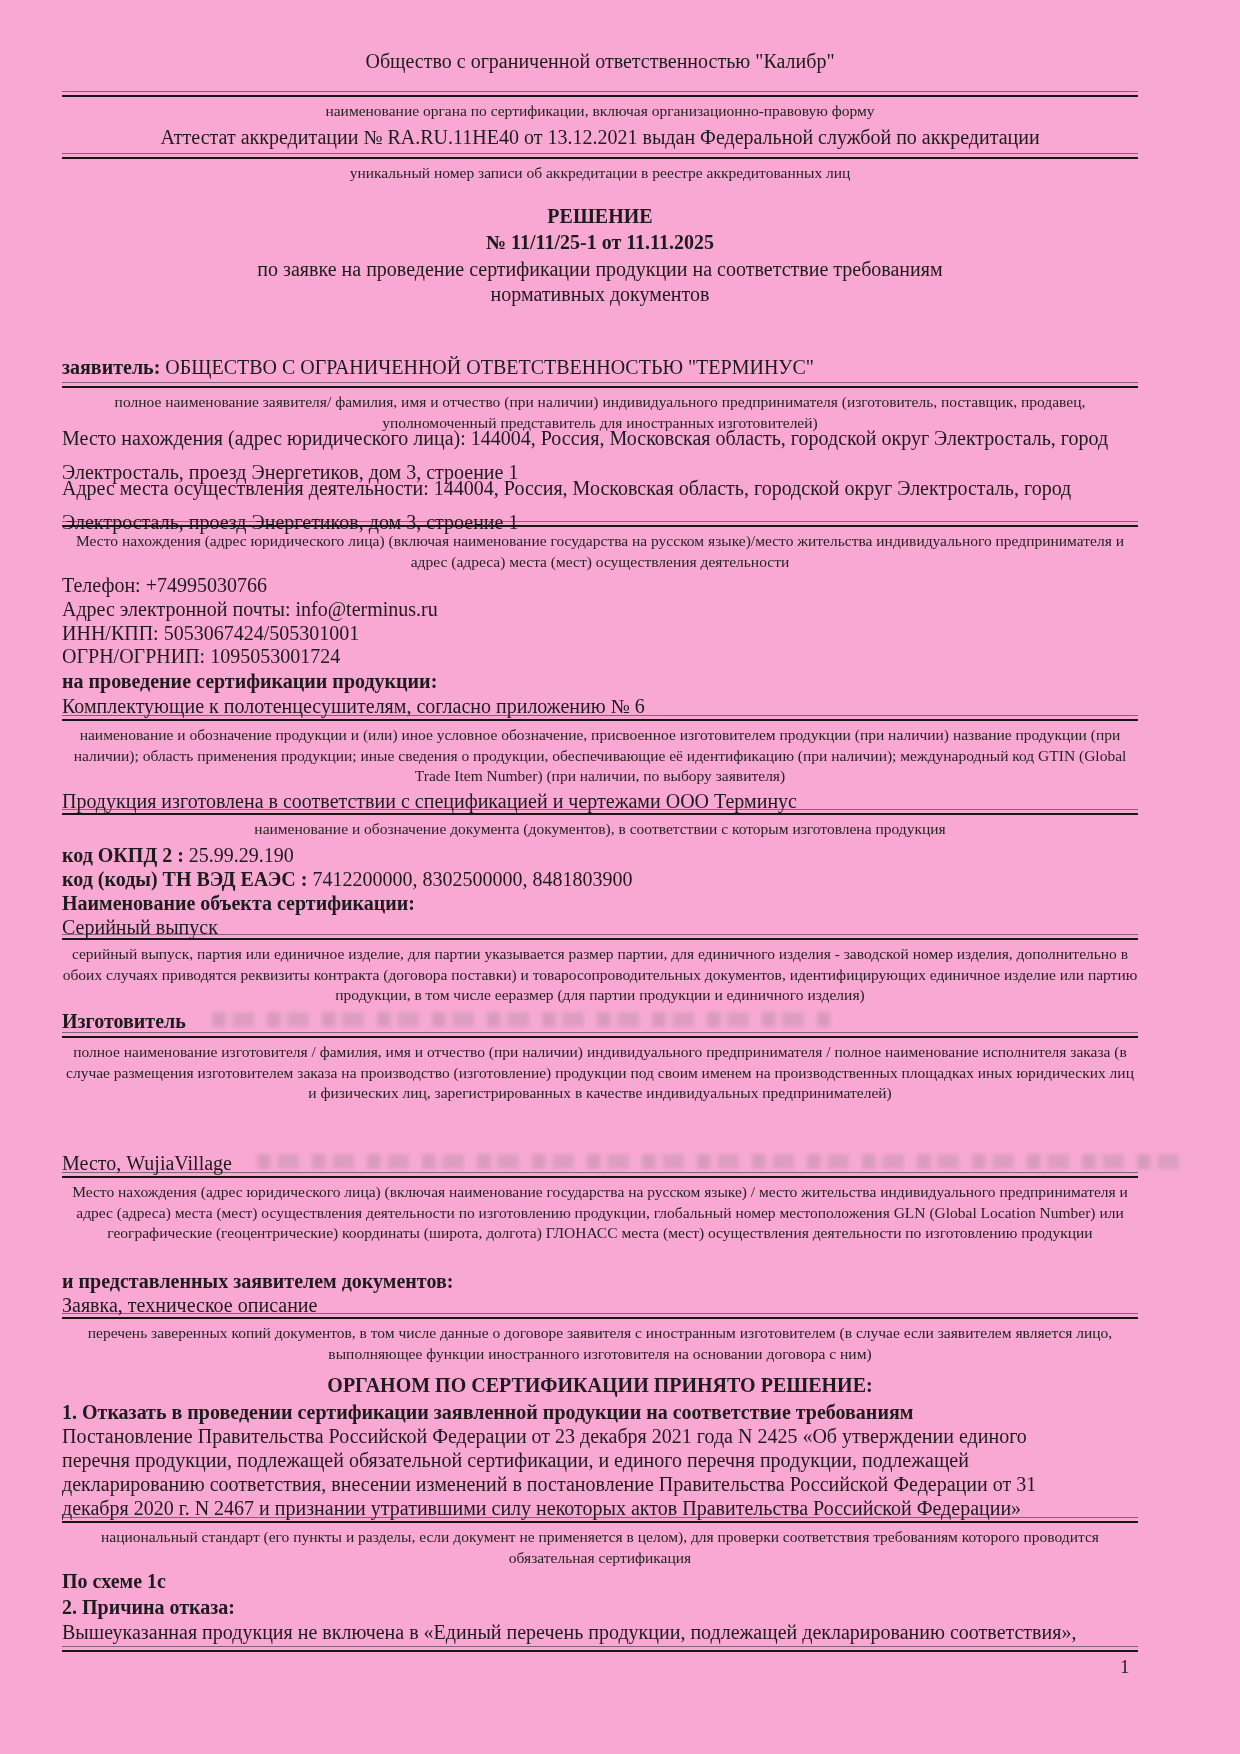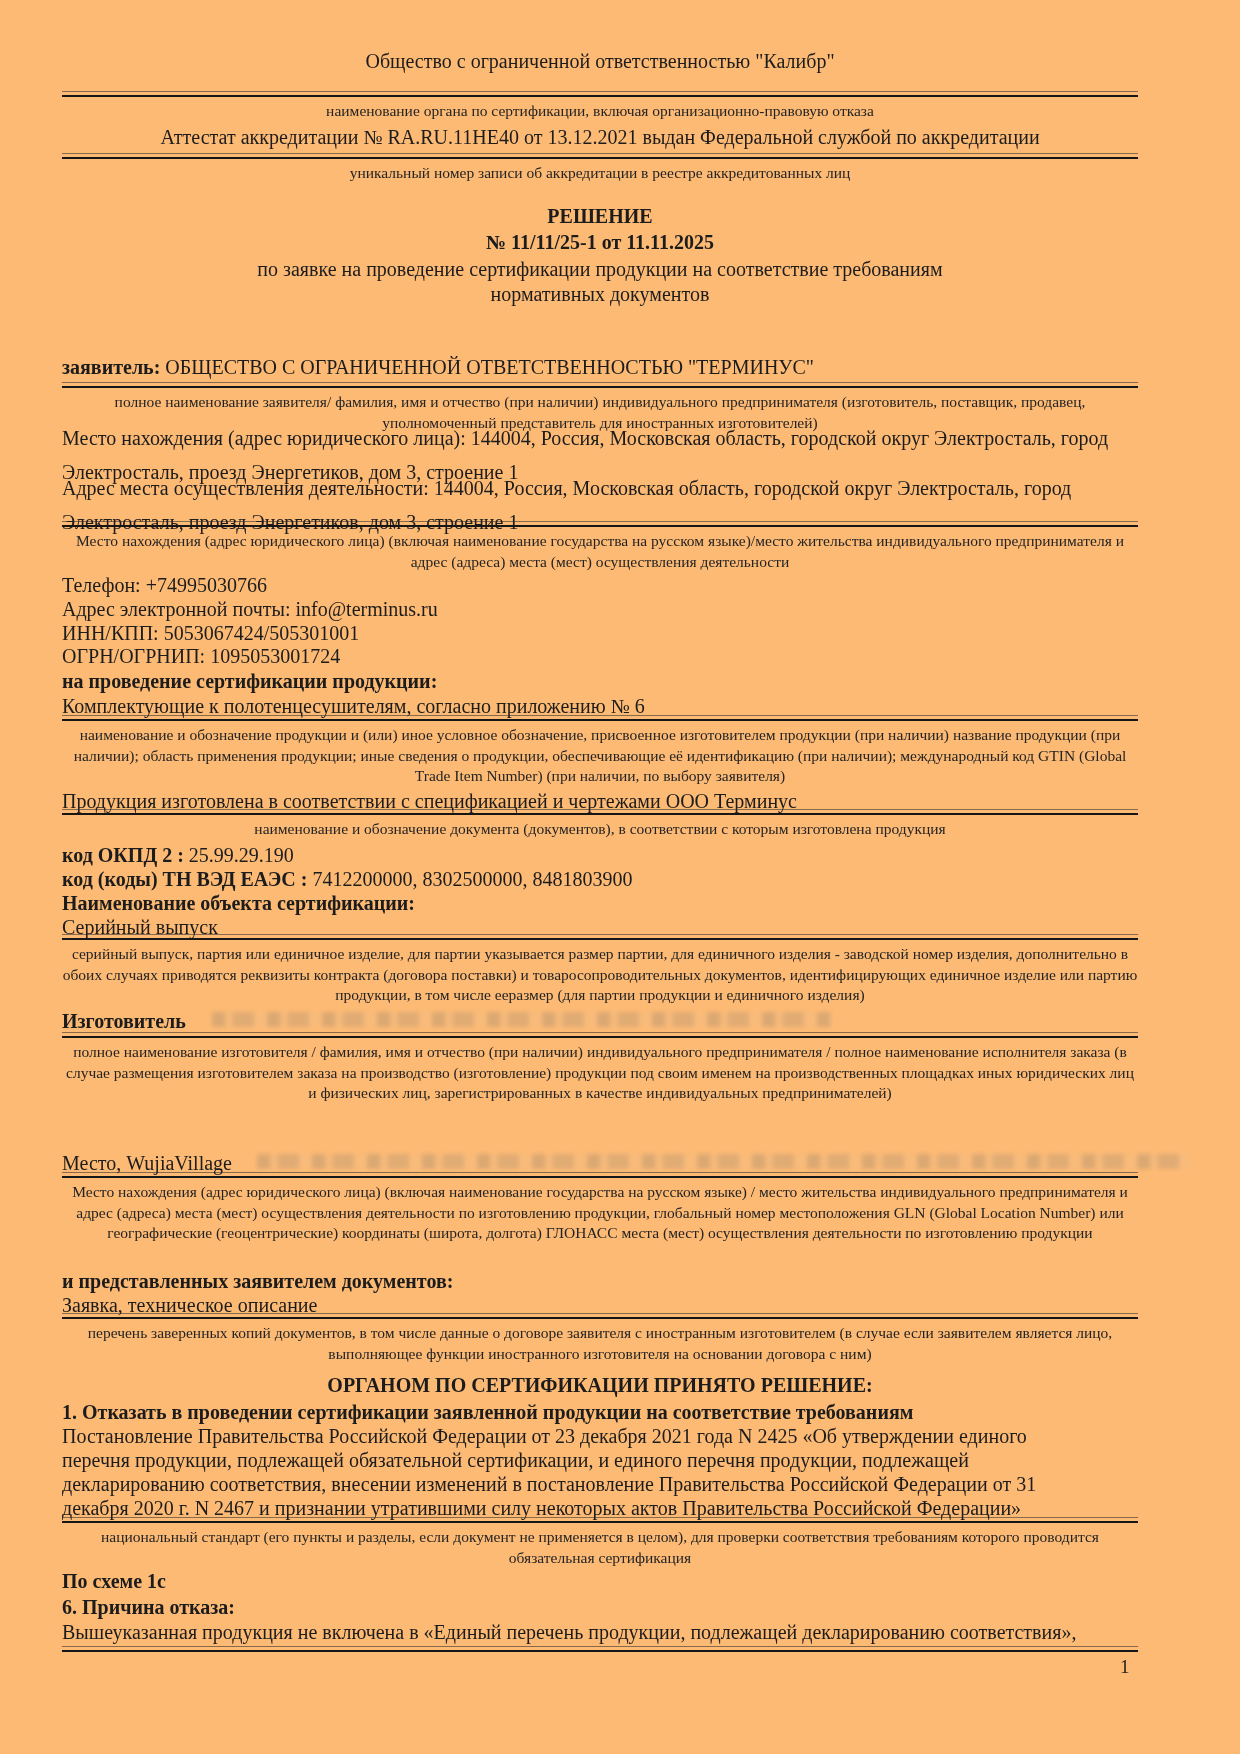--- a/index.html
+++ b/index.html
@@ -5,21 +5,21 @@
   html,body{margin:0;padding:0;}
   body{
     background:#e8e8e8;
     font-family:"Liberation Serif","DejaVu Serif",serif;
   }
   .page{
     position:relative;
     width:1240px;
     height:1754px;
     margin:0 auto;
-    background:#fdba74;
+    background:#f9a8d4;
     color:#1c1c1c;
     overflow:hidden;
   }
   .content{
     position:absolute;
     left:62px;
     top:0;
     width:1076px;
     height:100%;
   }
@@ -61,21 +61,21 @@
   }
 </style>
 </head>
 <body>
 
 <div class="page">
   <div class="content">
 
     <div class="abs body-text c" style="top:48px">Общество с ограниченной ответственностью "Калибр"</div>
     <div class="rule" style="top:95px"></div>
-    <div class="abs caption" style="top:101px">наименование органа по сертификации, включая организационно-правовую отказа</div>
+    <div class="abs caption" style="top:101px">наименование органа по сертификации, включая организационно-правовую форму</div>
     <div class="abs body-text c" style="top:124px">Аттестат аккредитации № RA.RU.11НЕ40 от 13.12.2021 выдан Федеральной службой по аккредитации</div>
     <div class="rule" style="top:157px"></div>
     <div class="abs caption" style="top:163px">уникальный номер записи об аккредитации в реестре аккредитованных лиц</div>
 
     <div class="abs body-text c b" style="top:203px">РЕШЕНИЕ</div>
     <div class="abs body-text c b" style="top:229px">№ 11/11/25-1 от 11.11.2025</div>
     <div class="abs body-text c" style="top:256px">по заявке на проведение сертификации продукции на соответствие требованиям</div>
     <div class="abs body-text c" style="top:281px">нормативных документов</div>
 
     <div class="abs body-text" style="top:354px">
@@ -126,19 +126,19 @@
     <div class="abs body-text" style="top:1292px">Заявка, техническое описание</div>
     <div class="rule" style="top:1317px"></div>
     <div class="abs caption" style="top:1323px">перечень заверенных копий документов, в том числе данные о договоре заявителя с иностранным изготовителем (в случае если заявителем является лицо, выполняющее функции иностранного изготовителя на основании договора с ним)</div>
 
     <div class="abs body-text c b" style="top:1372px">ОРГАНОМ ПО СЕРТИФИКАЦИИ ПРИНЯТО РЕШЕНИЕ:</div>
     <div class="abs body-text b" style="top:1399px">1. Отказать в проведении сертификации заявленной продукции на соответствие требованиям</div>
     <div class="abs body-text para" style="top:1424px;width:1000px">Постановление Правительства Российской Федерации от 23 декабря 2021 года N 2425 «Об утверждении единого перечня продукции, подлежащей обязательной сертификации, и единого перечня продукции, подлежащей декларированию соответствия, внесении изменений в постановление Правительства Российской Федерации от 31 декабря 2020 г. N 2467 и признании утратившими силу некоторых актов Правительства Российской Федерации»</div>
     <div class="rule" style="top:1521px"></div>
     <div class="abs caption" style="top:1527px">национальный стандарт (его пункты и разделы, если документ не применяется в целом), для проверки соответствия требованиям которого проводится обязательная сертификация</div>
     <div class="abs body-text b" style="top:1568px">По схеме 1с</div>
-    <div class="abs body-text b" style="top:1594px">6. Причина отказа:</div>
+    <div class="abs body-text b" style="top:1594px">2. Причина отказа:</div>
     <div class="abs body-text" style="top:1619px">Вышеуказанная продукция не включена в «Единый перечень продукции, подлежащей декларированию соответствия»,</div>
     <div class="rule" style="top:1650px"></div>
     <div class="page-num" style="top:1656px;left:1058px">1</div>
 
   </div>
 </div>
 
 </body></html>

